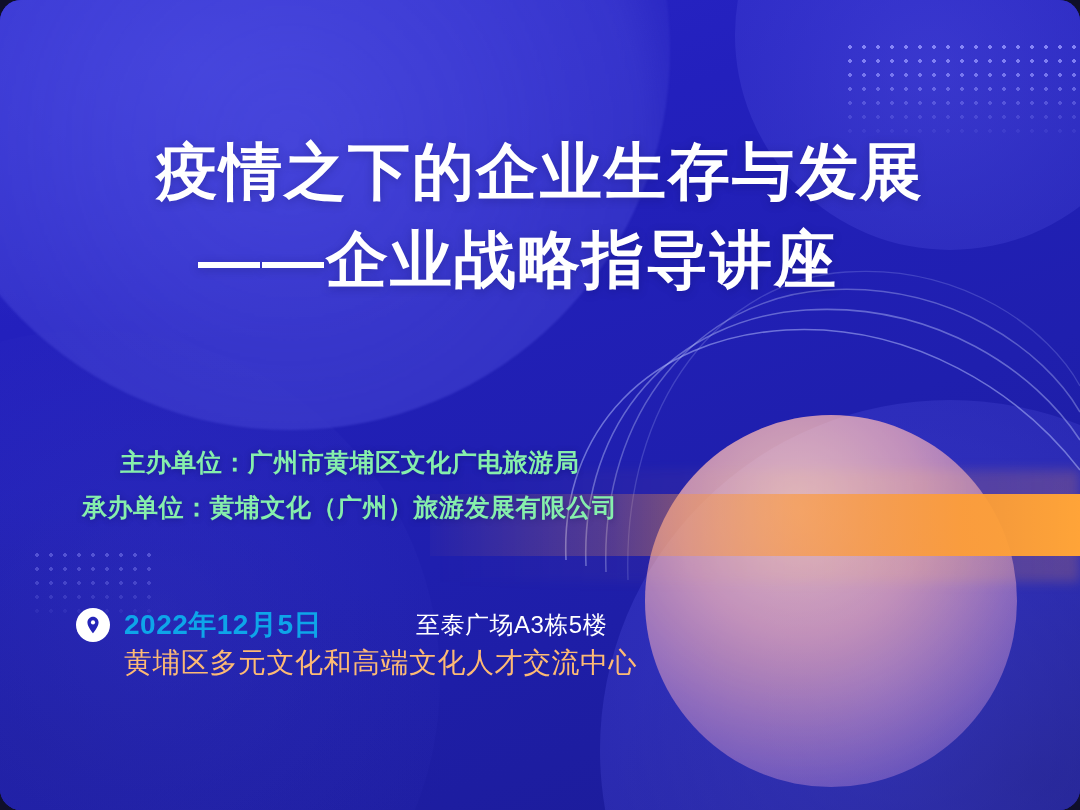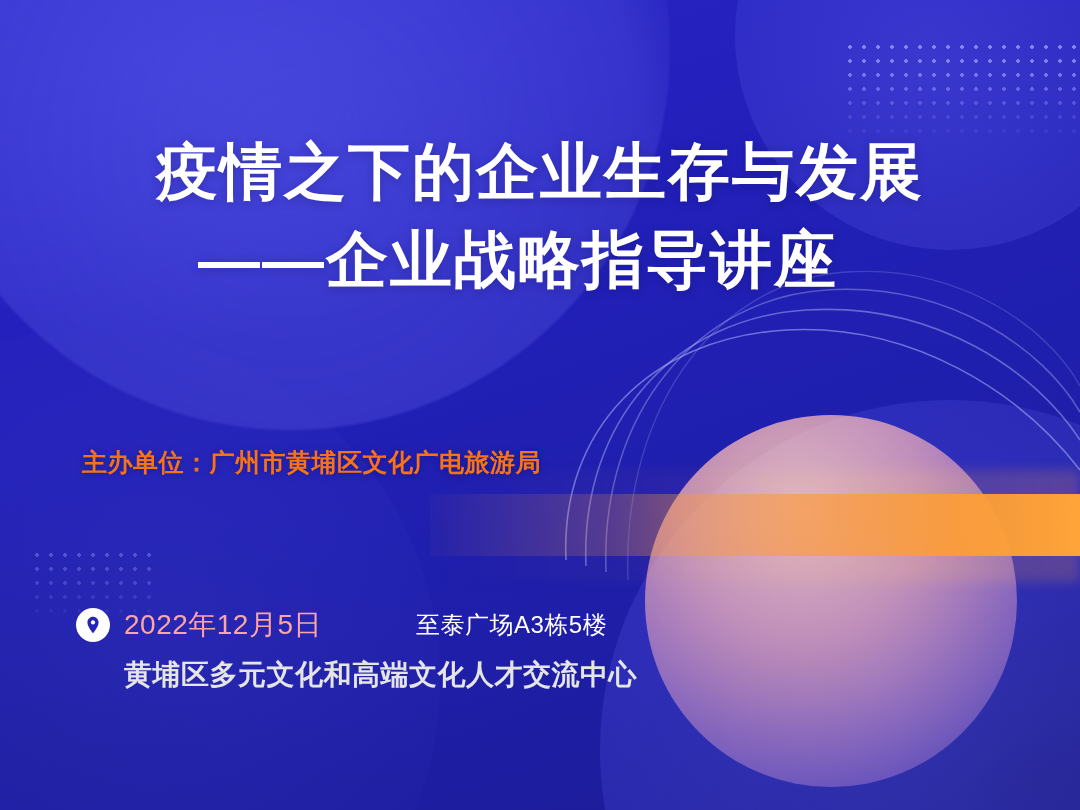--- a/index.html
+++ b/index.html
@@ -8,20 +8,21 @@
     padding: 0;
     background: #0f0f2a;
   }
   .poster {
     position: relative;
     width: 1080px;
     height: 810px;
     overflow: hidden;
     background: #2222b4;
     font-family: "Liberation Sans", "DejaVu Sans", sans-serif;
+    border-radius: 21px;
     -webkit-font-smoothing: antialiased;
   }
 
   
   .bg-base {
     position: absolute;
     inset: 0;
     background:
       linear-gradient(160deg, #2a27c9 0%, #2320bd 28%, #1f1fae 60%, #1b1b93 100%);
   }
@@ -195,21 +196,21 @@
   .title-line-2 {
     padding-right: 44px;
   }
 
   .org-block {
     position: absolute;
     left: 82px;
     top: 440px;
   }
   .org-line {
-    color: #f97316;
+    color: #86efac;
     font-size: 25px;
     font-weight: 700;
     letter-spacing: 0.5px;
     line-height: 1.78;
     white-space: nowrap;
     text-shadow: 0 1px 6px rgba(10,10,70,0.35);
     text-align: center;
   }
 
   .venue-block {
@@ -229,39 +230,38 @@
     background: #ffffff;
     display: inline-flex;
     align-items: center;
     justify-content: center;
     flex: 0 0 auto;
     margin-right: 14px;
   }
   .pin-icon svg { display: block; }
 
   .venue-date {
-    color: #fca5a5;
+    color: #0ea5e9;
     font-size: 28px;
-    font-weight: 400;
+    font-weight: 700;
     letter-spacing: 0.5px;
   }
   .venue-gap { display: inline-block; width: 94px; }
   .venue-place {
     color: #ffffff;
     font-size: 24px;
     font-weight: 400;
     letter-spacing: 0.5px;
   }
   .venue-row-2 {
-    color: #e5e5e5;
+    color: #fdba74;
     font-size: 28px;
-    font-weight: 700;
+    font-weight: 400;
     letter-spacing: 0.5px;
     white-space: nowrap;
-    margin-top: 12px;
     padding-left: 48px;
   }
 </style>
 </head>
 <body>
 
 <div class="poster">
 
   <div class="bg-base"></div>
   <div class="bg-vignette"></div>
@@ -295,20 +295,21 @@
 
   <div class="content">
 
     <div class="title-block">
       <div class="title-line title-line-1">疫情之下的企业生存与发展</div>
       <div class="title-line title-line-2">——企业战略指导讲座</div>
     </div>
 
     <div class="org-block">
       <div class="org-line">主办单位：广州市黄埔区文化广电旅游局</div>
+      <div class="org-line">承办单位：黄埔文化（广州）旅游发展有限公司</div>
     </div>
 
     <div class="venue-block">
       <div class="venue-row-1">
         <span class="pin-icon">
           <svg width="20" height="20" viewBox="0 0 24 24" aria-hidden="true">
             <path d="M12 2.2c-3.7 0-6.7 3-6.7 6.7 0 4.9 6.7 12.9 6.7 12.9s6.7-8 6.7-12.9c0-3.7-3-6.7-6.7-6.7z" fill="#2424b8"></path>
             <circle cx="12" cy="8.9" r="2.5" fill="#ffffff"></circle>
           </svg>
         </span>

